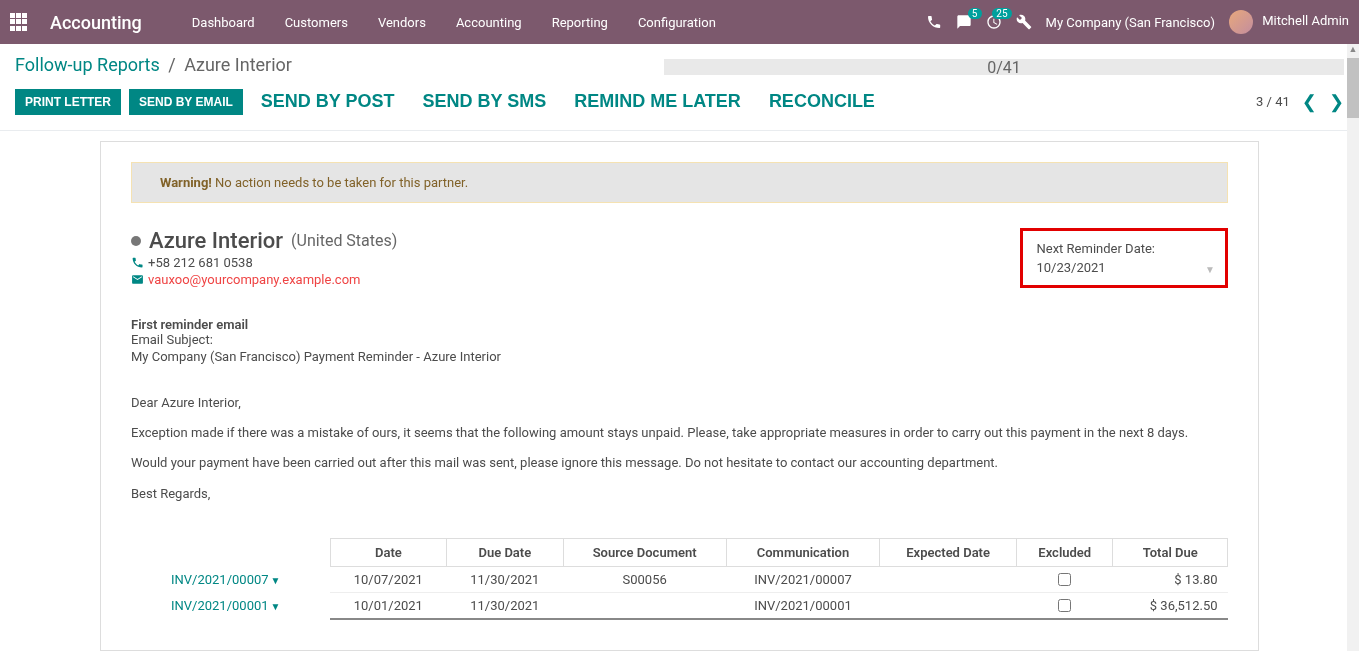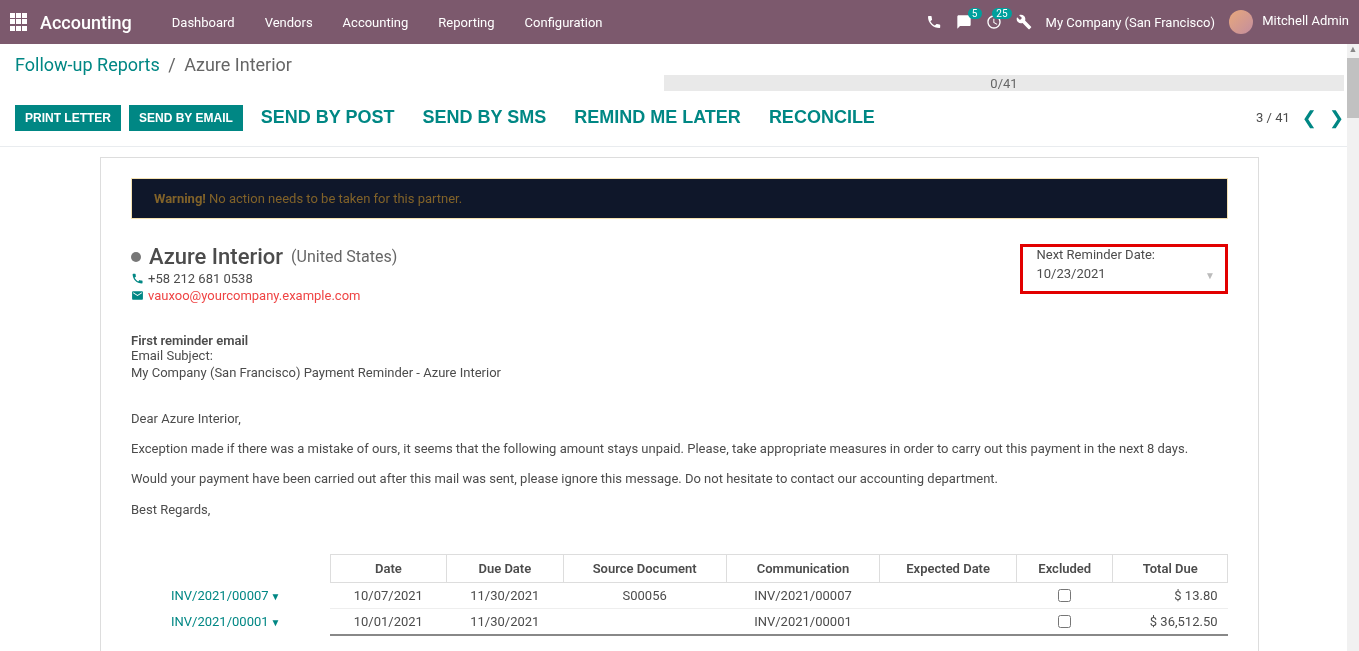--- a/index.html
+++ b/index.html
@@ -1,46 +1,46 @@
 <!DOCTYPE html>
 <html><head>
 <meta charset="utf-8">
 <style>
 * { margin: 0; padding: 0; box-sizing: border-box; }
 body { font-family: -apple-system, BlinkMacSystemFont, "Segoe UI", Roboto, sans-serif; font-size: 13px; color: #4c4c4c; background: #fff; }
-.topbar { background: #7c596d; height: 44px; display: flex; align-items: center; padding: 4px 10px; color: #fff; }
+.topbar { background: #7c596d; height: 44px; display: flex; align-items: center; padding: 4px 10px; color: #fff; gap: 10px; }
 .apps-icon { width: 18px; height: 18px; display: inline-flex; flex-wrap: wrap; gap: 1px; margin-right: 12px; }
 .apps-icon span { width: 5px; height: 5px; background: #fff; }
 .app-title { font-size: 18px; font-weight: 500; margin-right: 25px; }
 .topnav { display: flex; gap: 0; }
 .topnav a { color: #fff; text-decoration: none; padding: 12px 15px; font-size: 13px; }
 .topbar-right { margin-left: auto; display: flex; align-items: center; gap: 14px; }
 .systray-item { position: relative; color: #fff; }
 .badge { position: absolute; top: -6px; right: -10px; background: #00a09d; color: #fff; border-radius: 8px; padding: 0 4px; font-size: 10px; min-width: 14px; text-align: center; }
 .avatar { width: 24px; height: 24px; border-radius: 50%; background: linear-gradient(135deg, #e8a87c, #c38d9e); display: inline-block; vertical-align: middle; margin-right: 6px; }
-.breadcrumb-row { padding: 10px 15px 5px; display: flex; align-items: flex-start; flex-direction: column; }
+.breadcrumb-row { padding: 10px 15px 5px; display: flex; align-items: flex-end; }
 .breadcrumb { font-size: 18px; color: #5f5e97; }
 .breadcrumb .sep { color: #666; margin: 0 4px; }
 .breadcrumb .current { color: #666; }
-.progress-track { margin-left: auto; width: 680px; height: 16px; background: #e9e9e9; font-size: 13px; color: #666; display: flex; align-items: center; justify-content: center; }
+.progress-track { margin-left: auto; width: 680px; height: 16px; background: #e9e9e9; font-size: 16px; color: #666; display: flex; align-items: center; justify-content: center; }
 .actions-row { padding: 5px 15px 12px; display: flex; align-items: center; gap: 8px; border-bottom: 1px solid #e9ecef; }
 .btn { padding: 6px 10px; font-size: 12px; font-weight: 600; cursor: pointer; border: none; text-transform: uppercase; }
 .btn-primary { background: #008784; color: #fff; }
 .btn-link { background: transparent; color: #008784; padding: 6px 10px; font-size: 18px; font-weight: 600; }
 .pager { margin-left: auto; display: flex; align-items: center; gap: 12px; color: #4c4c4c; font-size: 13px; justify-content: center; }
 .pager .arrow { color: #008784; cursor: pointer; font-size: 18px; }
 .content-wrap { padding: 0 100px; margin-top: 10px; }
 .sheet { border: 1px solid #ddd; background: #fff; padding: 20px 30px 30px; min-height: 500px; }
-.alert-warning { background: #0f172a; border: 1px solid #f5e2b2; color: #816229; padding: 12px 22px; margin-bottom: 25px; }
+.alert-warning { background: #e5e5e5; border: 1px solid #f5e2b2; color: #816229; padding: 12px 28px; margin-bottom: 25px; }
 .alert-warning strong { color: #816229; }
 .header-row { display: flex; justify-content: space-between; align-items: flex-start; margin-bottom: 8px; }
 .partner-title { font-size: 22px; color: #4c4c4c; font-weight: 500; display: flex; align-items: center; gap: 8px; }
 .dot { width: 10px; height: 10px; background: #777; border-radius: 50%; display: inline-block; }
 .partner-country { font-size: 16px; color: #666; font-weight: normal; }
-.reminder-box { border: 3px solid #e20000; padding: 0 70px 10px 14px; position: relative; }
+.reminder-box { border: 3px solid #e20000; padding: 10px 70px 10px 14px; position: relative; }
 .reminder-label { font-size: 13px; color: #4c4c4c; margin-bottom: 4px; }
 .reminder-date { font-size: 13px; color: #4c4c4c; }
 .reminder-caret { position: absolute; right: 10px; bottom: 10px; color: #bbb; font-size: 10px; }
 .contact-line { color: #4c4c4c; margin: 2px 0; font-size: 13px; }
 .contact-link { color: #ef4444; text-decoration: none; }
 .section-label { font-weight: 600; margin-top: 28px; }
 .subject-label { font-weight: normal; margin-bottom: 2px; }
 .body-para { margin: 12px 0; line-height: 1.4; color: #4c4c4c; }
 .inv-section { margin-top: 35px; }
 .inv-table { width: 100%; border-collapse: collapse; margin-left: 30px; width: calc(100% - 30px); }
@@ -70,20 +70,21 @@
       <span></span>
       <span></span>
       <span></span>
       <span></span>
       <span></span>
       <span></span>
   </div>
   <div class="app-title">Accounting</div>
   <div class="topnav">
     <a href="#">Dashboard</a>
+    <a href="#">Customers</a>
     <a href="#">Vendors</a>
     <a href="#">Accounting</a>
     <a href="#">Reporting</a>
     <a href="#">Configuration</a>
   </div>
   <div class="topbar-right">
     <div class="systray-item">
       <svg class="icon" viewBox="0 0 24 24">
           <path d="M6.6 10.8c1.4 2.8 3.8 5.1 6.6 6.6l2.2-2.2c.3-.3.7-.4 1.1-.2 1.2.4 2.5.6 3.8.6.6 0 1 .4 1 1V20c0 .6-.4 1-1 1C10.6 21 3 13.4 3 4c0-.6.4-1 1-1h3.5c.6 0 1 .4 1 1 0 1.3.2 2.6.6 3.8.1.4 0 .8-.3 1.1L6.6 10.8z"></path>
         </svg>

